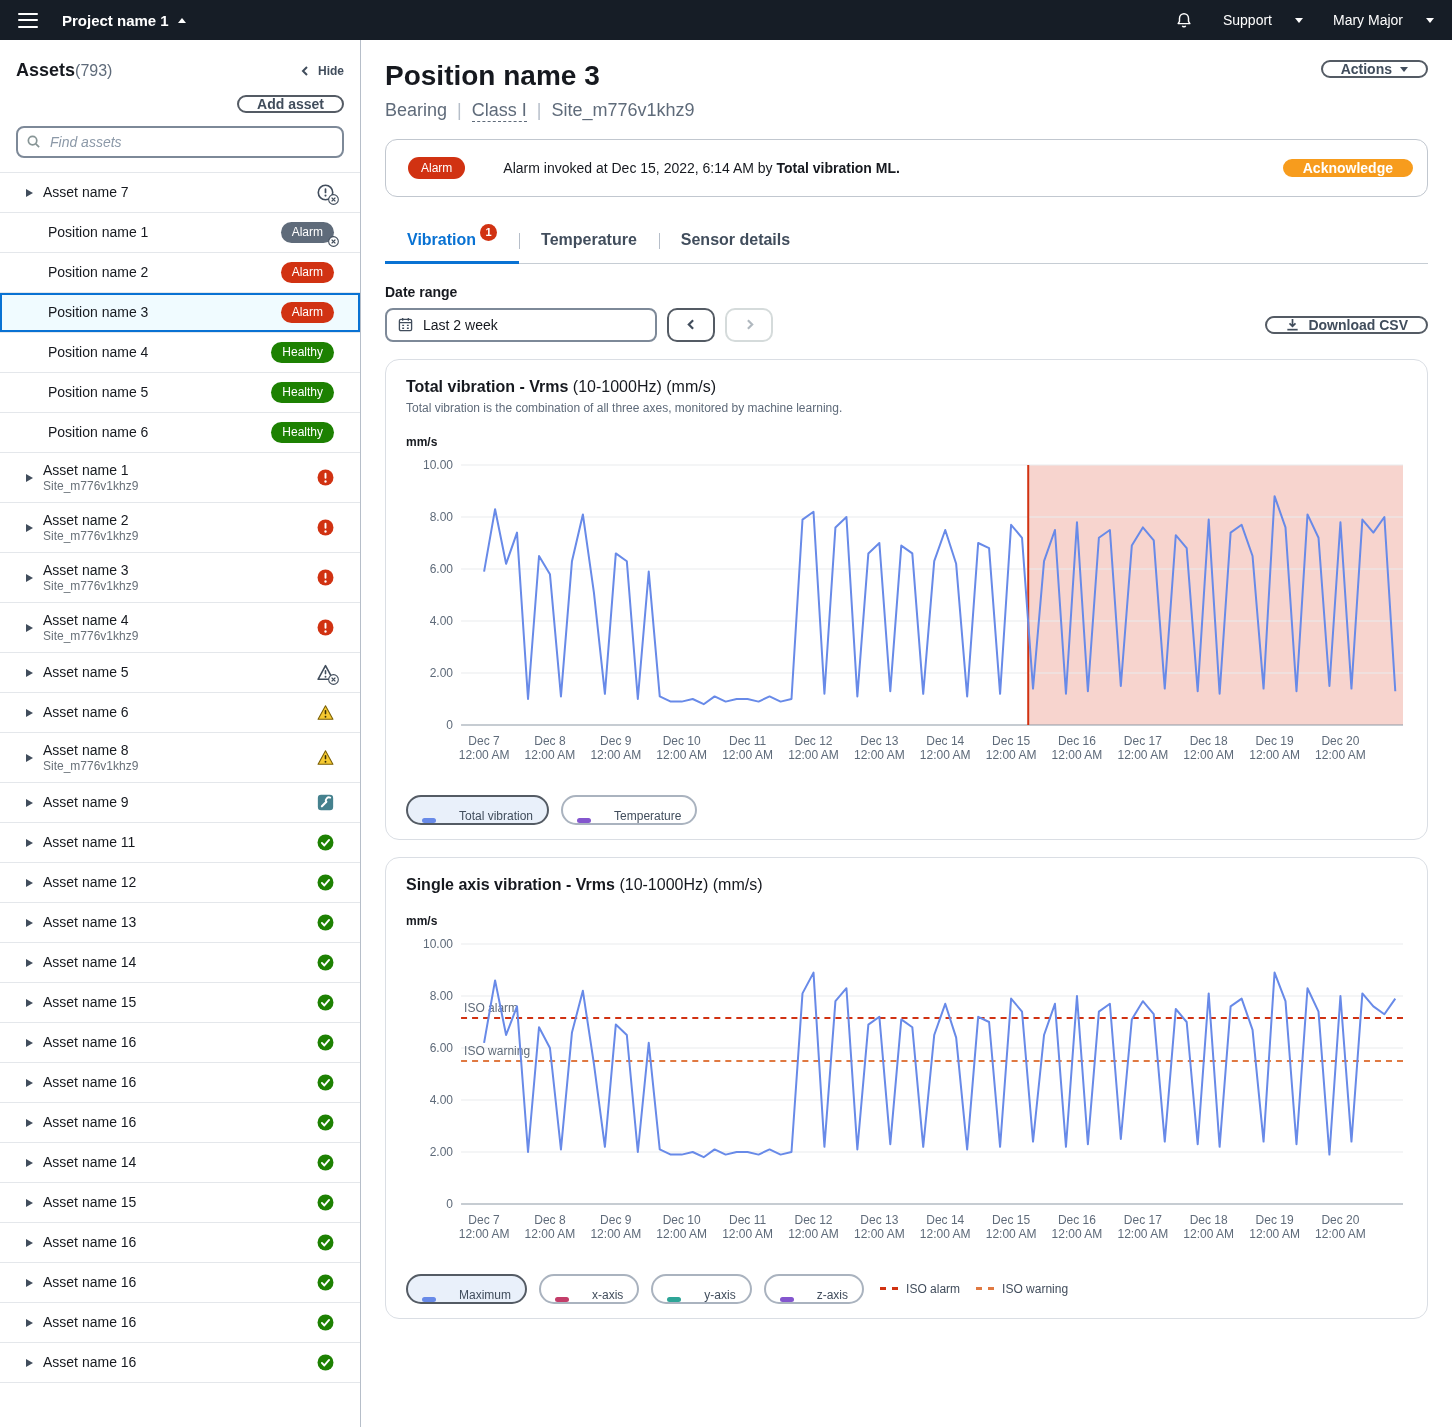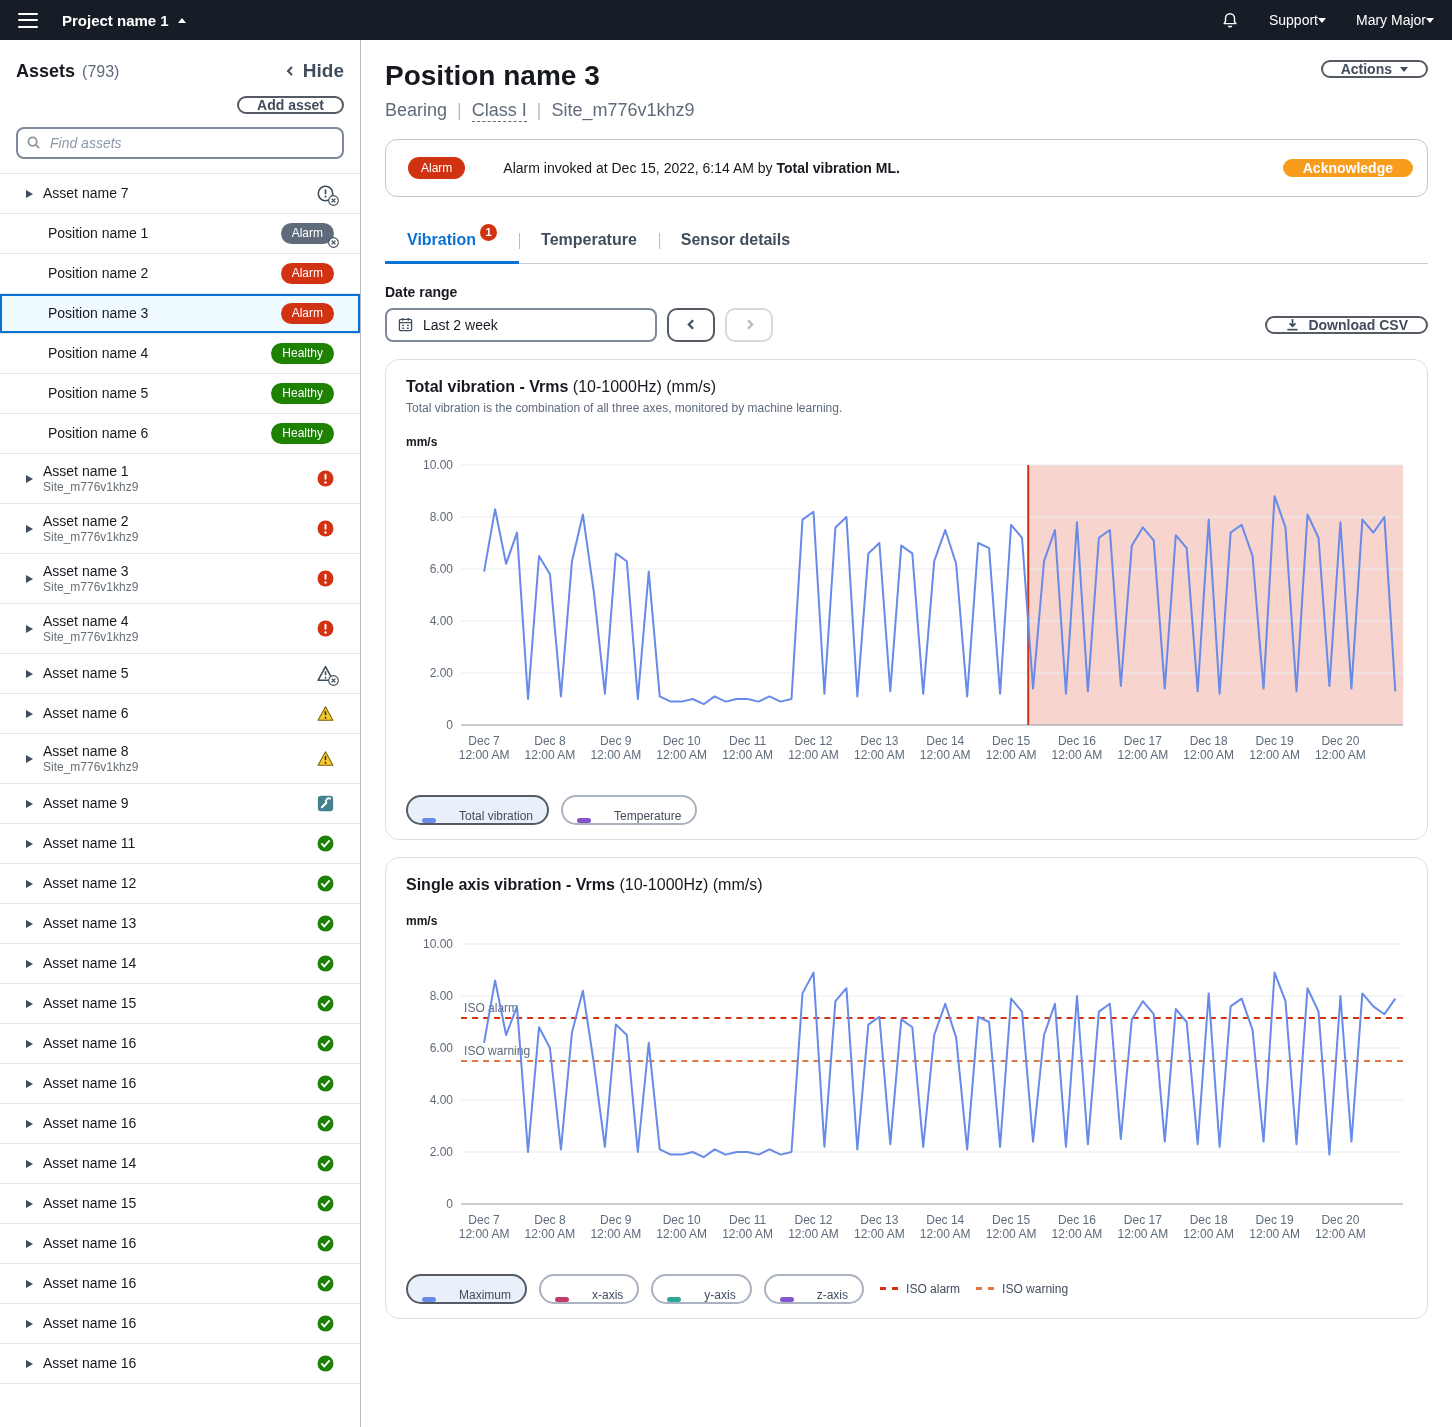--- a/index.html
+++ b/index.html
@@ -9,40 +9,40 @@
   button{font-family:inherit}
 
   
   .topbar{position:absolute;top:0;left:0;right:0;height:40px;background:#161d26;
           display:flex;align-items:center;padding:0 18px;color:#fff;gap:14px;z-index:10}
   .hamburger{width:20px;height:15px;display:flex;flex-direction:column;justify-content:space-between;
              background:none;border:none;cursor:pointer;margin-right:10px}
   .hamburger span{display:block;height:2px;background:#fff;border-radius:1px}
   .project{display:flex;align-items:center;gap:9px;font-weight:bold;font-size:15px;cursor:pointer}
   .topbar-right{margin-left:auto;display:flex;align-items:center;gap:30px}
-  .topmenu{display:flex;align-items:center;gap:0;font-size:14px;cursor:pointer}
+  .topmenu{display:flex;align-items:center;gap:23px;font-size:14px;cursor:pointer}
   .iconbtn{background:none;border:none;cursor:pointer;line-height:0}
   .caret{display:inline-block;width:0;height:0}
   .caret.down{border-left:4.5px solid transparent;border-right:4.5px solid transparent;border-top:5px solid currentColor}
   .caret.up{border-left:4.5px solid transparent;border-right:4.5px solid transparent;border-bottom:5px solid currentColor}
 
   
   .btn{height:18px;padding:0 18px;border:2px solid #545b64;border-radius:17px;background:#fff;
        font-size:14px;font-weight:bold;color:#414d5c;cursor:pointer;display:inline-flex;
        align-items:center;gap:8px;white-space:nowrap}
   .btn.primary{background:#f79c1d;border-color:#f79c1d;color:#fff}
 
   
   .sidebar{position:absolute;top:40px;left:0;width:361px;bottom:0;background:#fff;
            border-right:1px solid #b6bec9;overflow:hidden}
   .sb-head{display:flex;justify-content:space-between;align-items:center;padding:20px 16px 0}
-  .sb-title{display:flex;align-items:baseline;gap:7px}
+  .sb-title{display:flex;align-items:baseline;}
   .sb-title .h{font-size:18px;font-weight:bold}
   .sb-title .count{font-size:16px;color:#5f6b7a}
-  .hide-btn{display:flex;align-items:center;gap:7px;background:none;border:none;font-size:19px;
+  .hide-btn{display:flex;align-items:center;gap:7px;background:none;border:none;font-size:12px;
             font-weight:bold;color:#414d5c;cursor:pointer}
   .sb-add{display:flex;justify-content:flex-end;padding:14px 16px 0}
   .sb-search{margin:13px 16px 14px;position:relative}
   .sb-search .mag{position:absolute;left:10px;top:8px;line-height:0}
   .sb-search input{width:100%;height:32px;border:2px solid #7d8998;border-radius:8px;
                    padding:0 10px 0 32px;font-size:14px;color:#16191f;outline:none;font-family:inherit}
   .sb-search input::placeholder{font-style:italic;color:#8c99a8}
 
   .asset-list{border-top:1px solid #e4e7eb}
   .srow{position:relative;display:flex;align-items:center;min-height:40px;

